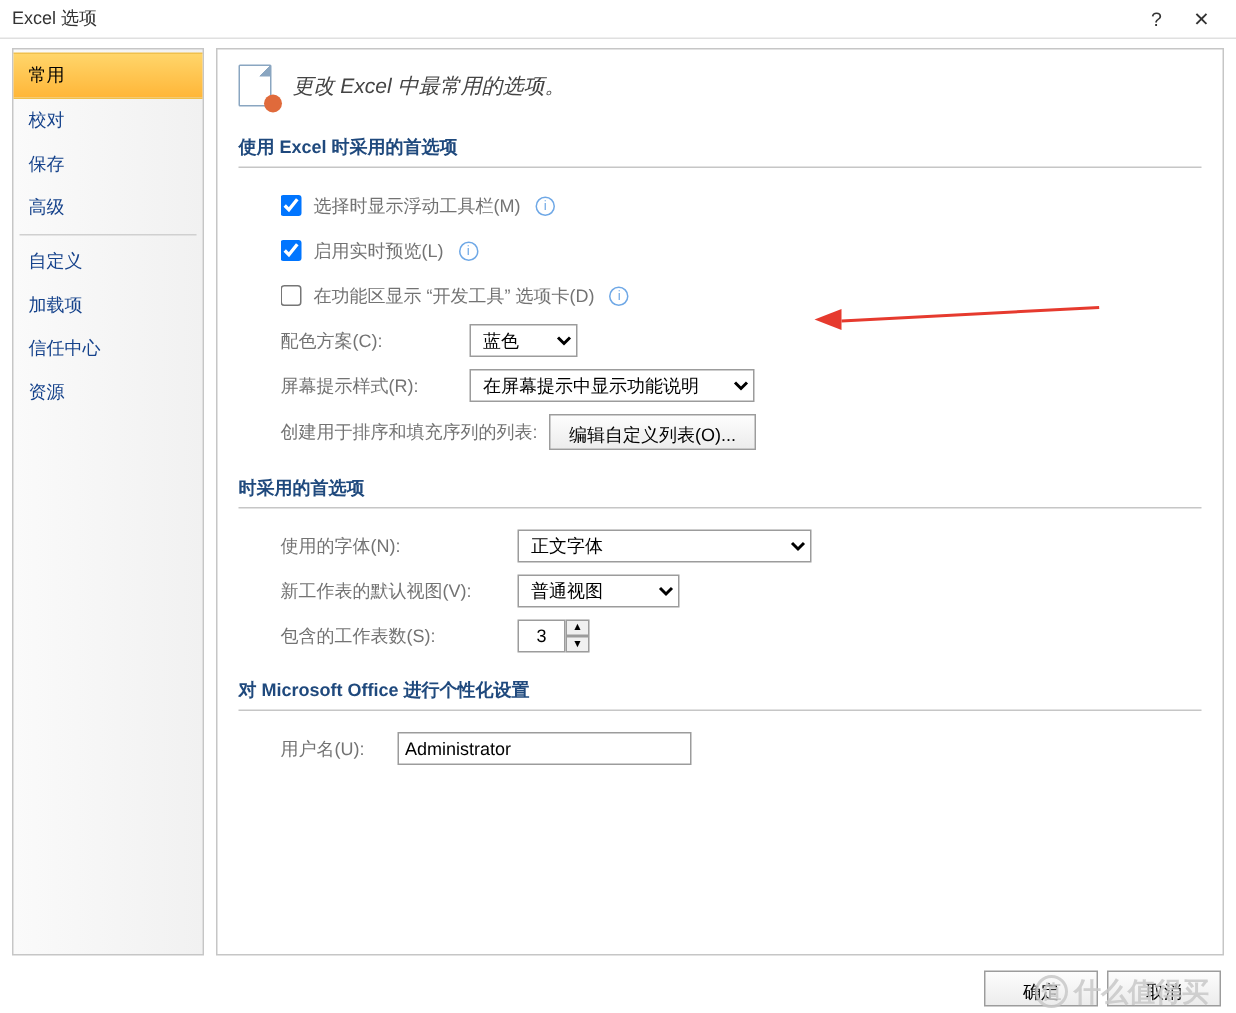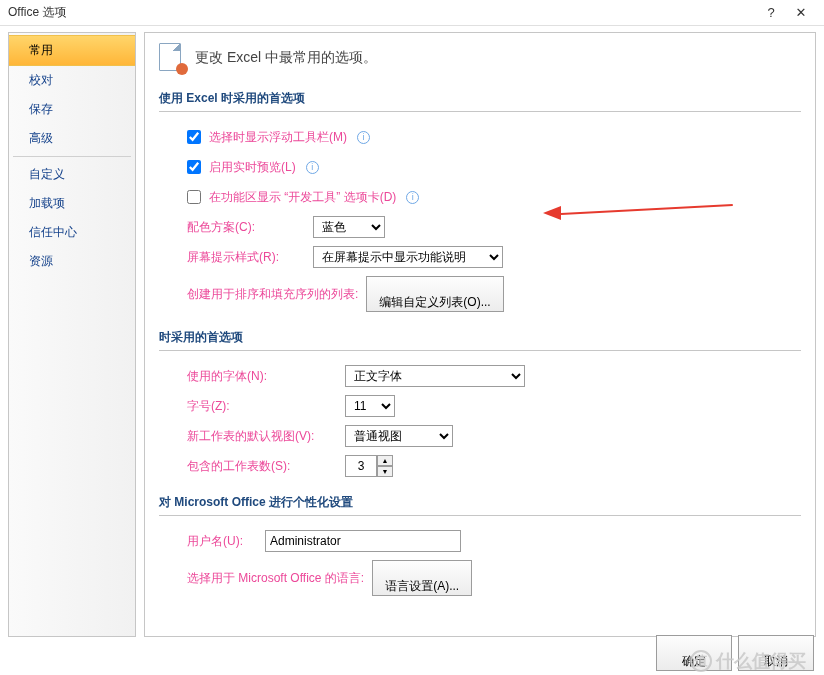--- a/index.html
+++ b/index.html
@@ -29,42 +29,42 @@
     gap: 8px;
   }
   .sidebar {
     width: 128px;
     border: 1px solid #c6c6c6;
     background: linear-gradient(to right,#fafafa,#f1f1f1);
     padding: 2px 0;
     height: 605px;
   }
   .sidebar-item {
-    padding: 6px 20px;
+    padding: 6px 10px;
     cursor: pointer;
     color: #15428b;
     font-size: 12px;
   }
   .sidebar-item.active {
     background: linear-gradient(#ffd56a,#ffb638);
     color: #000;
     border-top:1px solid #f0c04c;
     border-bottom:1px solid #f0c04c;
   }
   .sidebar-sep { height:1px; background:#d0d0d0; margin:3px 4px; }
   .main {
     flex: 1;
     border: 1px solid #c6c6c6;
     background: #fff;
     padding: 10px 14px;
     overflow-y: auto;
     height: 605px;
     position: relative;
   }
-  .header-row { display:flex; align-items:center; gap:10px; margin-bottom:7px; }
+  .header-row { display:flex; align-items:center; gap:10px; margin-bottom:7px;font-style:italic; }
   .header-icon {
     width:26px; height:30px; position:relative;
   }
   .header-icon .page {
     width:22px; height:28px; background:#fff; border:1px solid #8aa6c1;
     border-radius:1px; position:absolute; top:0; left:0;
   }
   .header-icon .page::before{
     content:""; position:absolute; top:0; right:0; width:7px; height:7px;
     background:linear-gradient(135deg,#fff 49%,#8aa6c1 50%);
@@ -88,35 +88,35 @@
     margin: 8px 0 8px 28px;
     gap: 8px;
     min-height: 22px;
   }
   .row input[type=checkbox]{ width:14px; height:14px; }
   .info-icon {
     display:inline-flex; width:13px; height:13px; border:1px solid #6fa8e6;
     border-radius:50%; color:#6fa8e6; font-size:9px; align-items:center;
     justify-content:center; margin-left:2px;
   }
-  .label { color:#ec4899; white-space:nowrap; }
+  .label { color:#737373; white-space:nowrap; }
   .label-w1 { width: 118px; }
   .label-w2 { width: 150px; }
   select, input[type=text], input[type=number]{
     font-family: inherit;
     font-size: 12px;
     padding: 2px 4px;
     border: 1px solid #9c9c9c;
     background: #fff;
     height: 22px;
   }
   .btn {
     border: 1px solid #9c9c9c;
     background: linear-gradient(#fdfdfd,#ececec);
-    padding: 17px 12px;
+    padding: 5px 12px;
     font-size: 12px;
     cursor: pointer;
     height: 24px;
     font-family: inherit;
   }
   .footer {
     position: absolute;
     bottom: 4px;
     right: 10px;
     display: flex;
@@ -153,21 +153,21 @@
   }
   .watermark .circ{
     width:22px; height:22px; border:2px solid #c9c9c9; border-radius:50%;
     display:flex; align-items:center; justify-content:center; font-size:13px;
   }
 </style>
 </head>
 <body>
 
 <div class="titlebar">
-  <span class="title">Office 选项</span>
+  <span class="title">Excel 选项</span>
   <span class="ctrl">?</span>
   <span class="ctrl">✕</span>
 </div>
 
 <div class="body">
   <div class="sidebar">
     <div class="sidebar-item active"><span>常用</span></div>
     <div class="sidebar-item"><span>校对</span></div>
     <div class="sidebar-item"><span>保存</span></div>
     <div class="sidebar-item"><span>高级</span></div>
@@ -218,28 +218,22 @@
     </div>
     <div class="row">
       <span class="label">创建用于排序和填充序列的列表:</span>
       <button class="btn">编辑自定义列表(O)...</button>
     </div>
 
     <div class="section-title">时采用的首选项</div>
 
     <div class="row">
       <span class="label label-w2">使用的字体(N):</span>
-      <select style="width:180px">
+      <select style="width:196px">
         <option>正文字体</option>
-      </select>
-    </div>
-    <div class="row">
-      <span class="label label-w2">字号(Z):</span>
-      <select style="width:50px">
-        <option>11</option>
       </select>
     </div>
     <div class="row">
       <span class="label label-w2">新工作表的默认视图(V):</span>
       <select style="width:108px">
         <option>普通视图</option>
       </select>
     </div>
     <div class="row">
       <span class="label label-w2">包含的工作表数(S):</span>
@@ -251,24 +245,20 @@
         </div>
       </div>
     </div>
 
     <div class="section-title">对 Microsoft Office 进行个性化设置</div>
 
     <div class="row">
       <span class="label" style="width:70px">用户名(U):</span>
       <input type="text" style="width: 196px;" value="Administrator">
     </div>
-    <div class="row">
-      <span class="label">选择用于 Microsoft Office 的语言:</span>
-      <button class="btn">语言设置(A)...</button>
-    </div>
 
     <div class="arrow">
       <div class="arrow-head"></div>
       <div class="arrow-line"></div>
     </div>
   </div>
 </div>
 
 <div class="footer">
   <button class="btn">确定</button>

